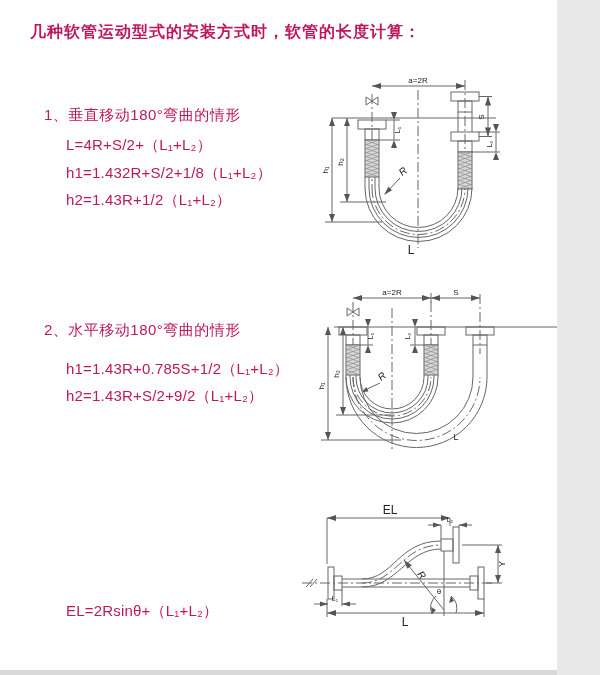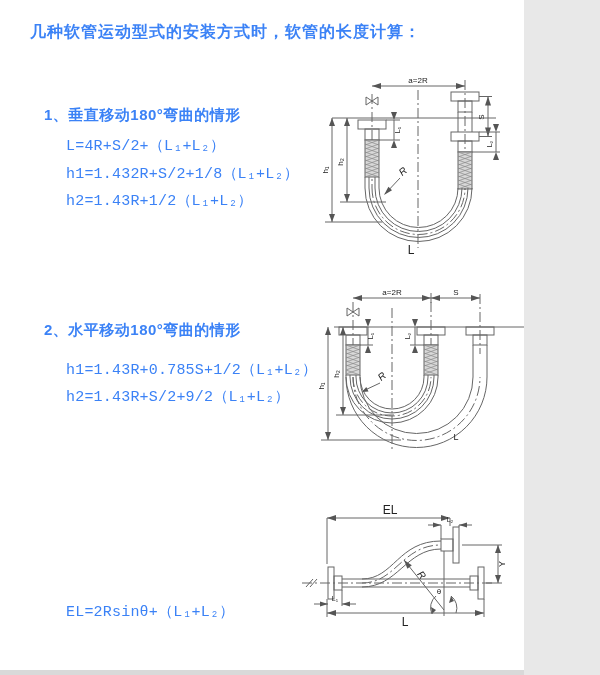--- a/index.html
+++ b/index.html
@@ -1,20 +1,20 @@
 <!DOCTYPE html>
 <html><head>
 <meta charset="utf-8">
 <style>
   html,body{margin:0;padding:0;background:#e8e8e8;}
   .page{position:relative;width:524px;height:675px;background:#ffffff;overflow:hidden;
-        font-family:"Liberation Sans","DejaVu Sans",sans-serif;color:#3b82f6;}
+        font-family:"Liberation Sans","DejaVu Sans",sans-serif;color:#be185d;padding-left:33px;}
   .title{position:absolute;left:30px;top:22px;font-size:16px;font-weight:bold;letter-spacing:1px;}
-  .sec-heading{position:absolute;font-size:15px;font-weight:bold;letter-spacing:0.5px;}
-  .formula{position:absolute;font-size:15px;letter-spacing:0.2px;font-family:Liberation Mono, monospace;}
+  .sec-heading{position:absolute;font-size:15px;font-weight:normal;letter-spacing:0.5px;}
+  .formula{position:absolute;font-size:15px;letter-spacing:0.2px;}
   .dwg{position:absolute;}
   .dwg line,.dwg path,.dwg rect{stroke:#666;fill:none;stroke-width:1;}
   .dwg .arr{fill:#555;stroke:none;}
   .dwg .braid{fill:#d8d8d8;stroke:#666;}
   .dwg .hx{stroke:#8a8a8a;stroke-width:0.7;}
   .dwg .cdash{stroke-dasharray:10 3 2 3;}
   .dwg text{fill:#222;stroke:none;font-family:"Liberation Sans","DejaVu Sans",sans-serif;}
   .t7{font-size:7px;} .t8{font-size:8px;} .t9{font-size:9px;} .t10{font-size:10px;font-style:italic;} .t12{font-size:12px;}
   .bottom-edge{position:absolute;left:0;top:670px;width:600px;height:5px;background:#d9d9d9;}
 </style>

